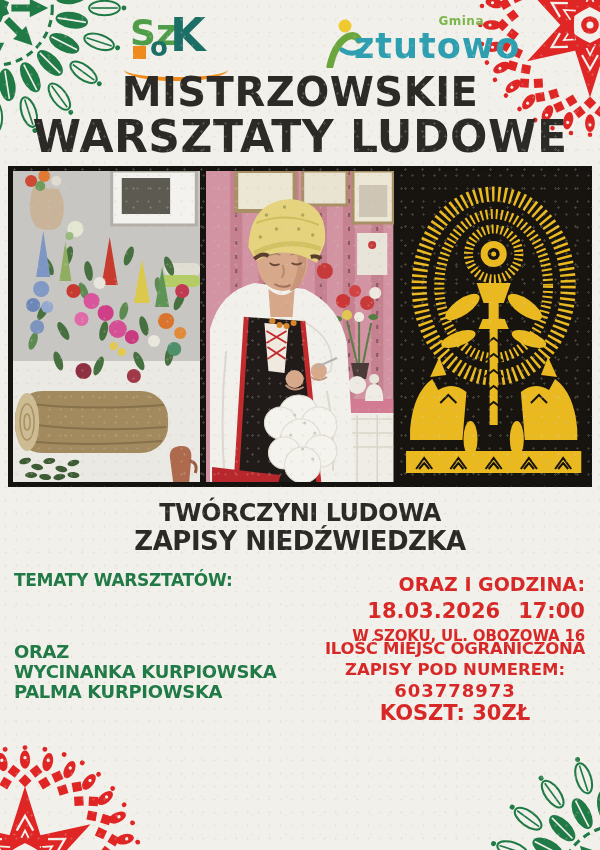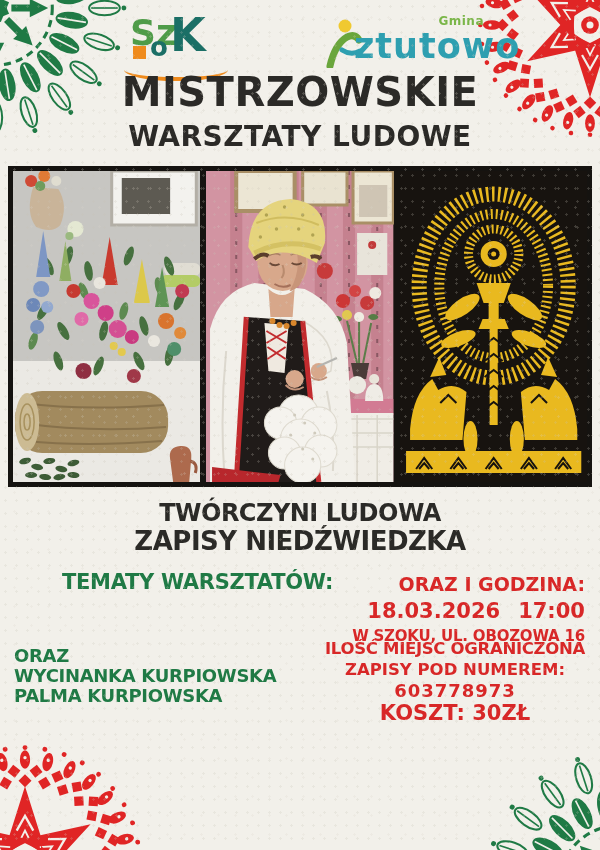--- a/index.html
+++ b/index.html
@@ -28,33 +28,33 @@
   .szok-k{position:absolute;left:40px;top:-8px;font-size:46px;color:var(--szok_teal);}
   .szok-swoosh{position:absolute;left:-6px;top:47px;width:104px;height:14px;
     border-bottom:4px solid var(--szok_orange);border-radius:0 0 80% 80%/0 0 100% 100%;}
   .logo-gmina{position:absolute;left:322px;top:12px;width:168px;height:60px;z-index:2;}
   .gmina-small{position:absolute;right:6px;top:2px;font-size:12px;font-weight:700;color:var(--gmina_green);letter-spacing:.5px;margin-left:39px;}
   .gmina-name{position:absolute;left:32px;top:14px;font-size:35px;font-weight:700;color:var(--gmina_teal);letter-spacing:1px;}
   .gmina-fig{position:absolute;left:0;top:6px;width:42px;height:50px;}
 
   .title{position:absolute;left:0;right:0;top:70px;text-align:center;z-index:2;color:var(--ink);font-weight:800;}
   .title .l1{font-size:40px;line-height:45px;letter-spacing:.5px;}
-  .title .l2{font-size:28px;line-height:44px;letter-spacing:.5px;}
+  .title .l2{font-size:44px;line-height:44px;letter-spacing:.5px;}
 
   .photos{position:absolute;left:8px;top:166px;width:584px;height:321px;z-index:2;
     background:#151310;display:flex;gap:6px;padding:5px;box-sizing:border-box;}
   .photo{flex:1;min-width:0;overflow:hidden;}
   .photo svg{width:100%;height:100%;display:block;}
 
   .artist{position:absolute;left:0;right:0;top:500px;text-align:center;z-index:2;color:var(--ink);font-weight:800;}
   .artist .a1{font-size:24px;line-height:27px;letter-spacing:-0.5px;}
   .artist .a2{font-size:26px;line-height:29px;letter-spacing:-0.5px;}
 
   .topics{position:absolute;left:14px;top:570px;z-index:2;color:var(--green);font-weight:800;}
-  .topics .heading{font-size:21px;letter-spacing:-0.3px;margin-left:48px;}
+  .topics .heading{font-size:17px;letter-spacing:-0.3px;}
   .topics .items{margin-top:52px;font-size:18px;line-height:20px;letter-spacing:-0.3px;}
 
   .schedule{position:absolute;right:15px;top:573px;z-index:2;text-align:right;color:var(--red);font-weight:800;}
   .schedule .heading{font-size:19px;}
   .schedule .daterow{font-size:21px;margin-top:4px;}
   .schedule .time{margin-left:18px;}
   .schedule .venue{font-size:15px;margin-top:4px;letter-spacing:-0.2px;}
 
   .registration{position:absolute;right:15px;top:638px;z-index:2;text-align:center;color:var(--red);font-weight:800;line-height:21px;}
   .registration .r1{font-size:16.5px;letter-spacing:-0.3px;}

